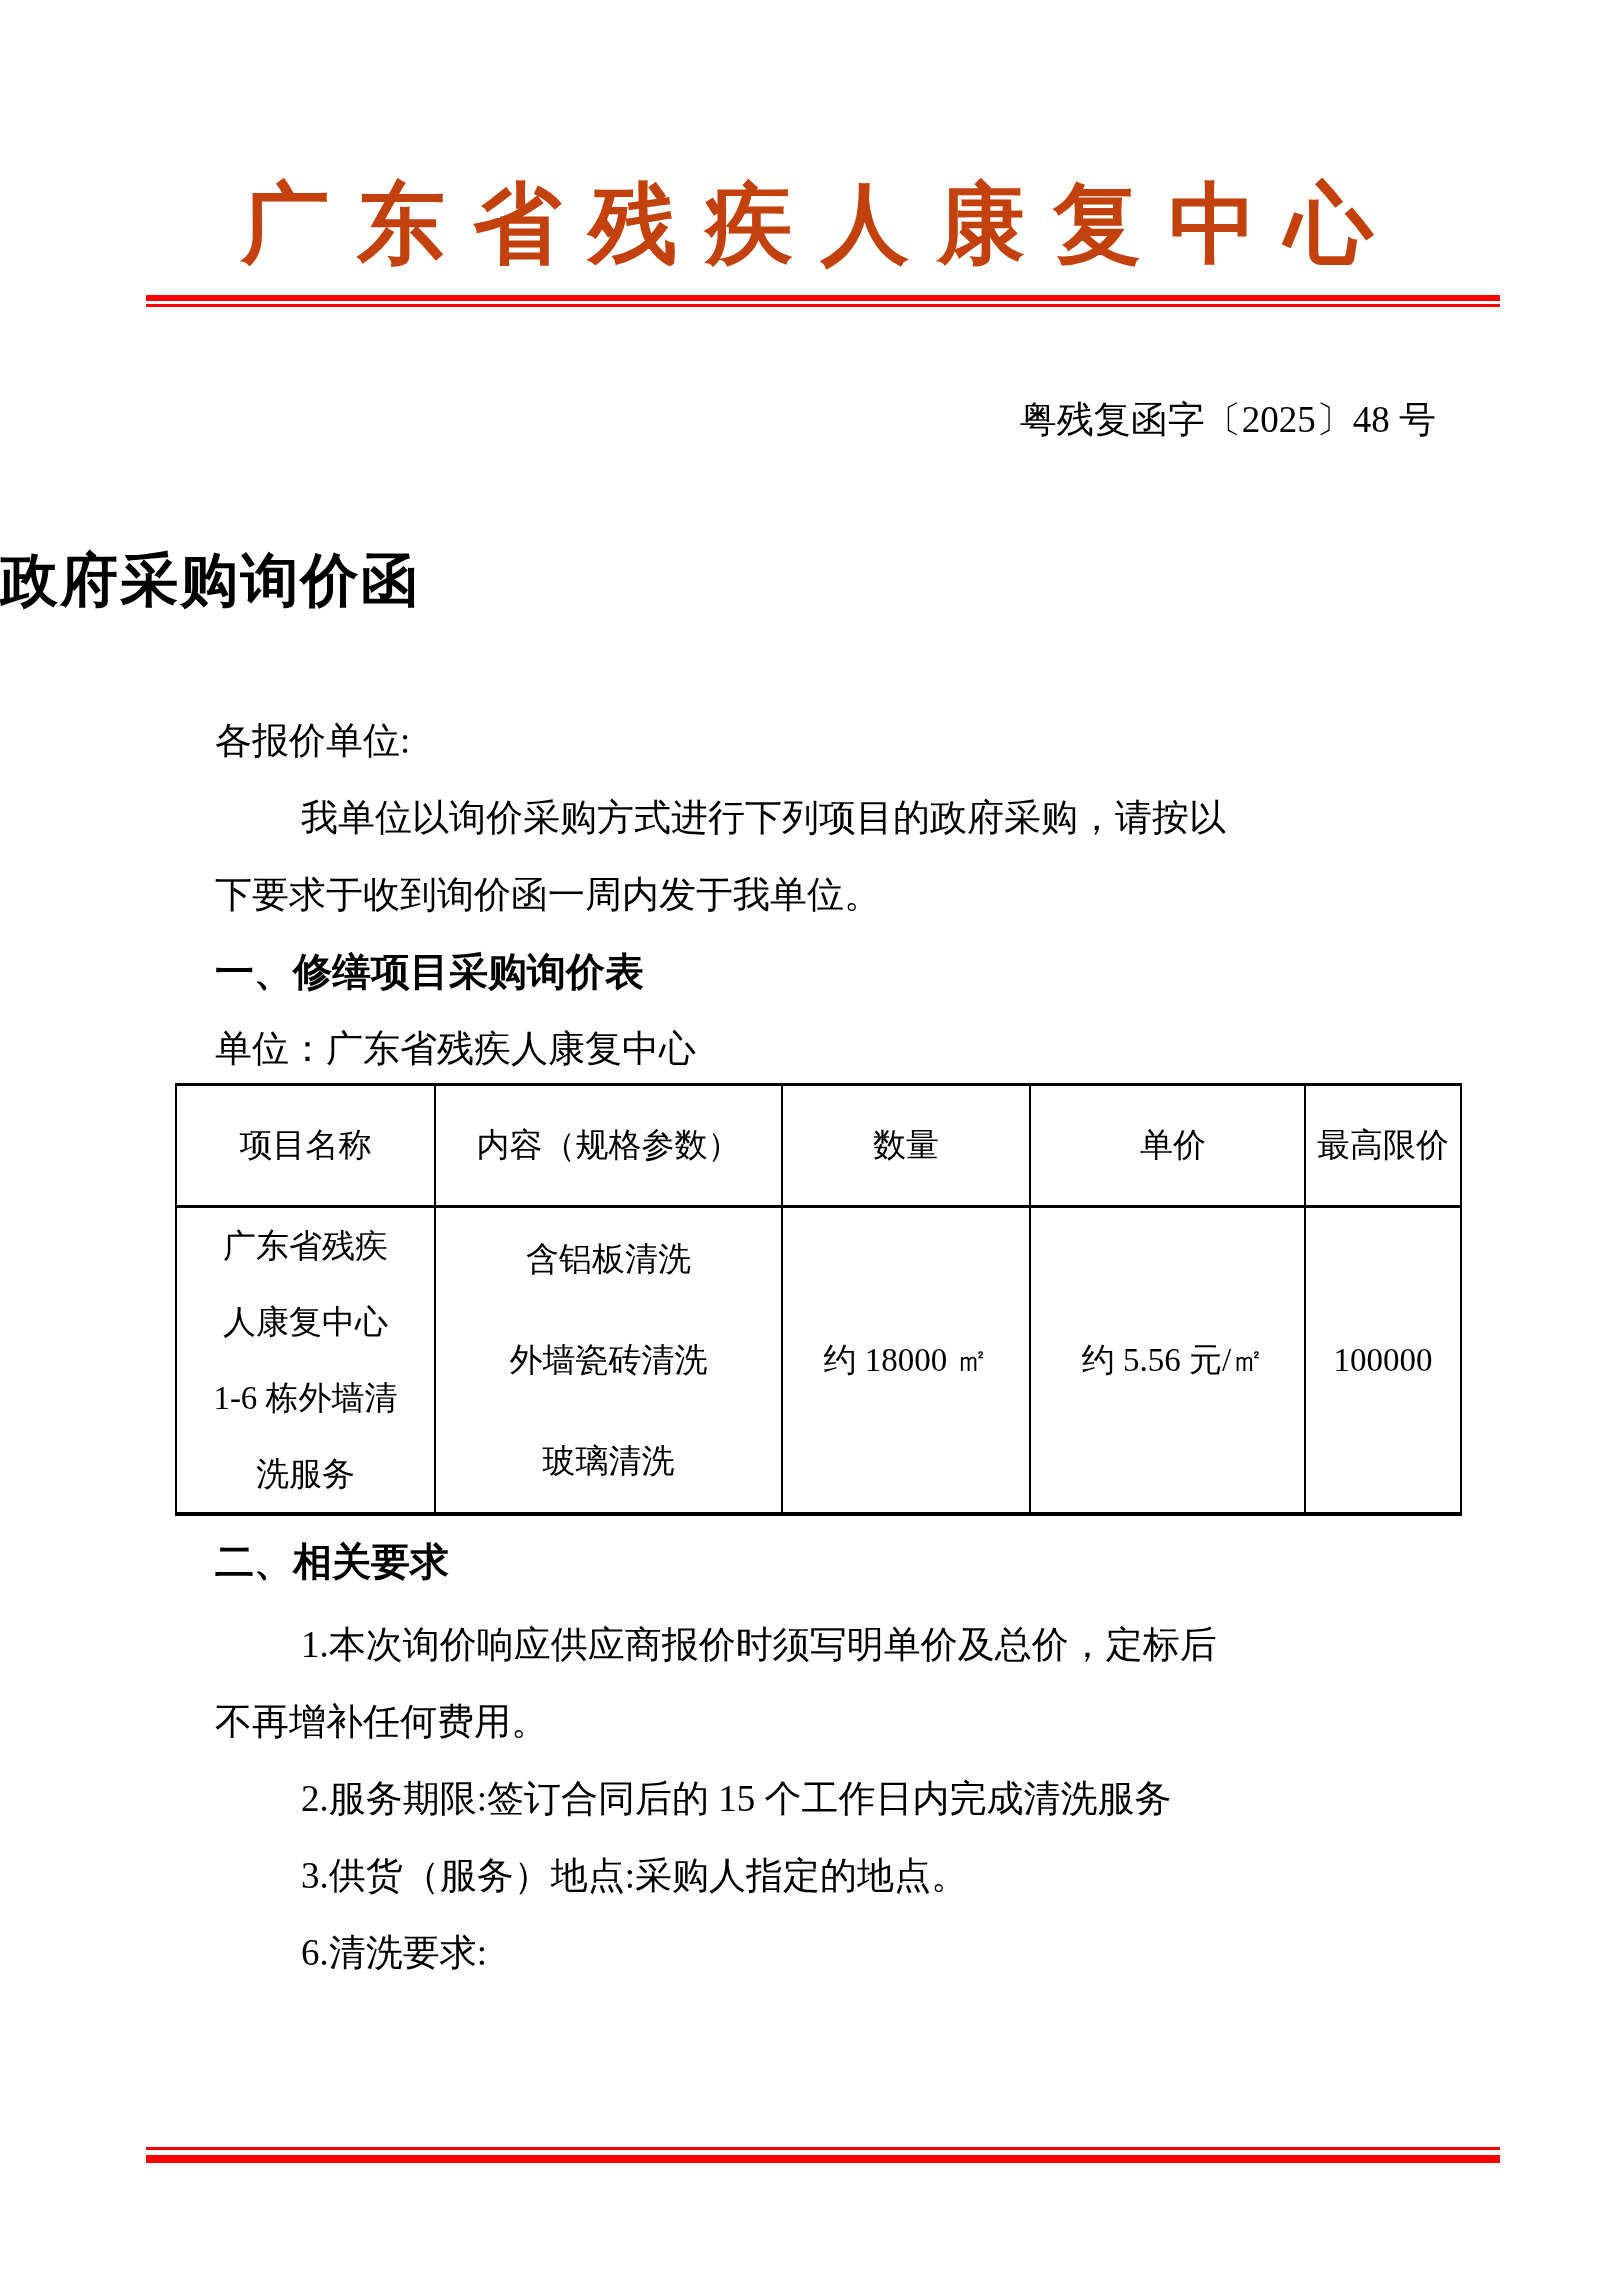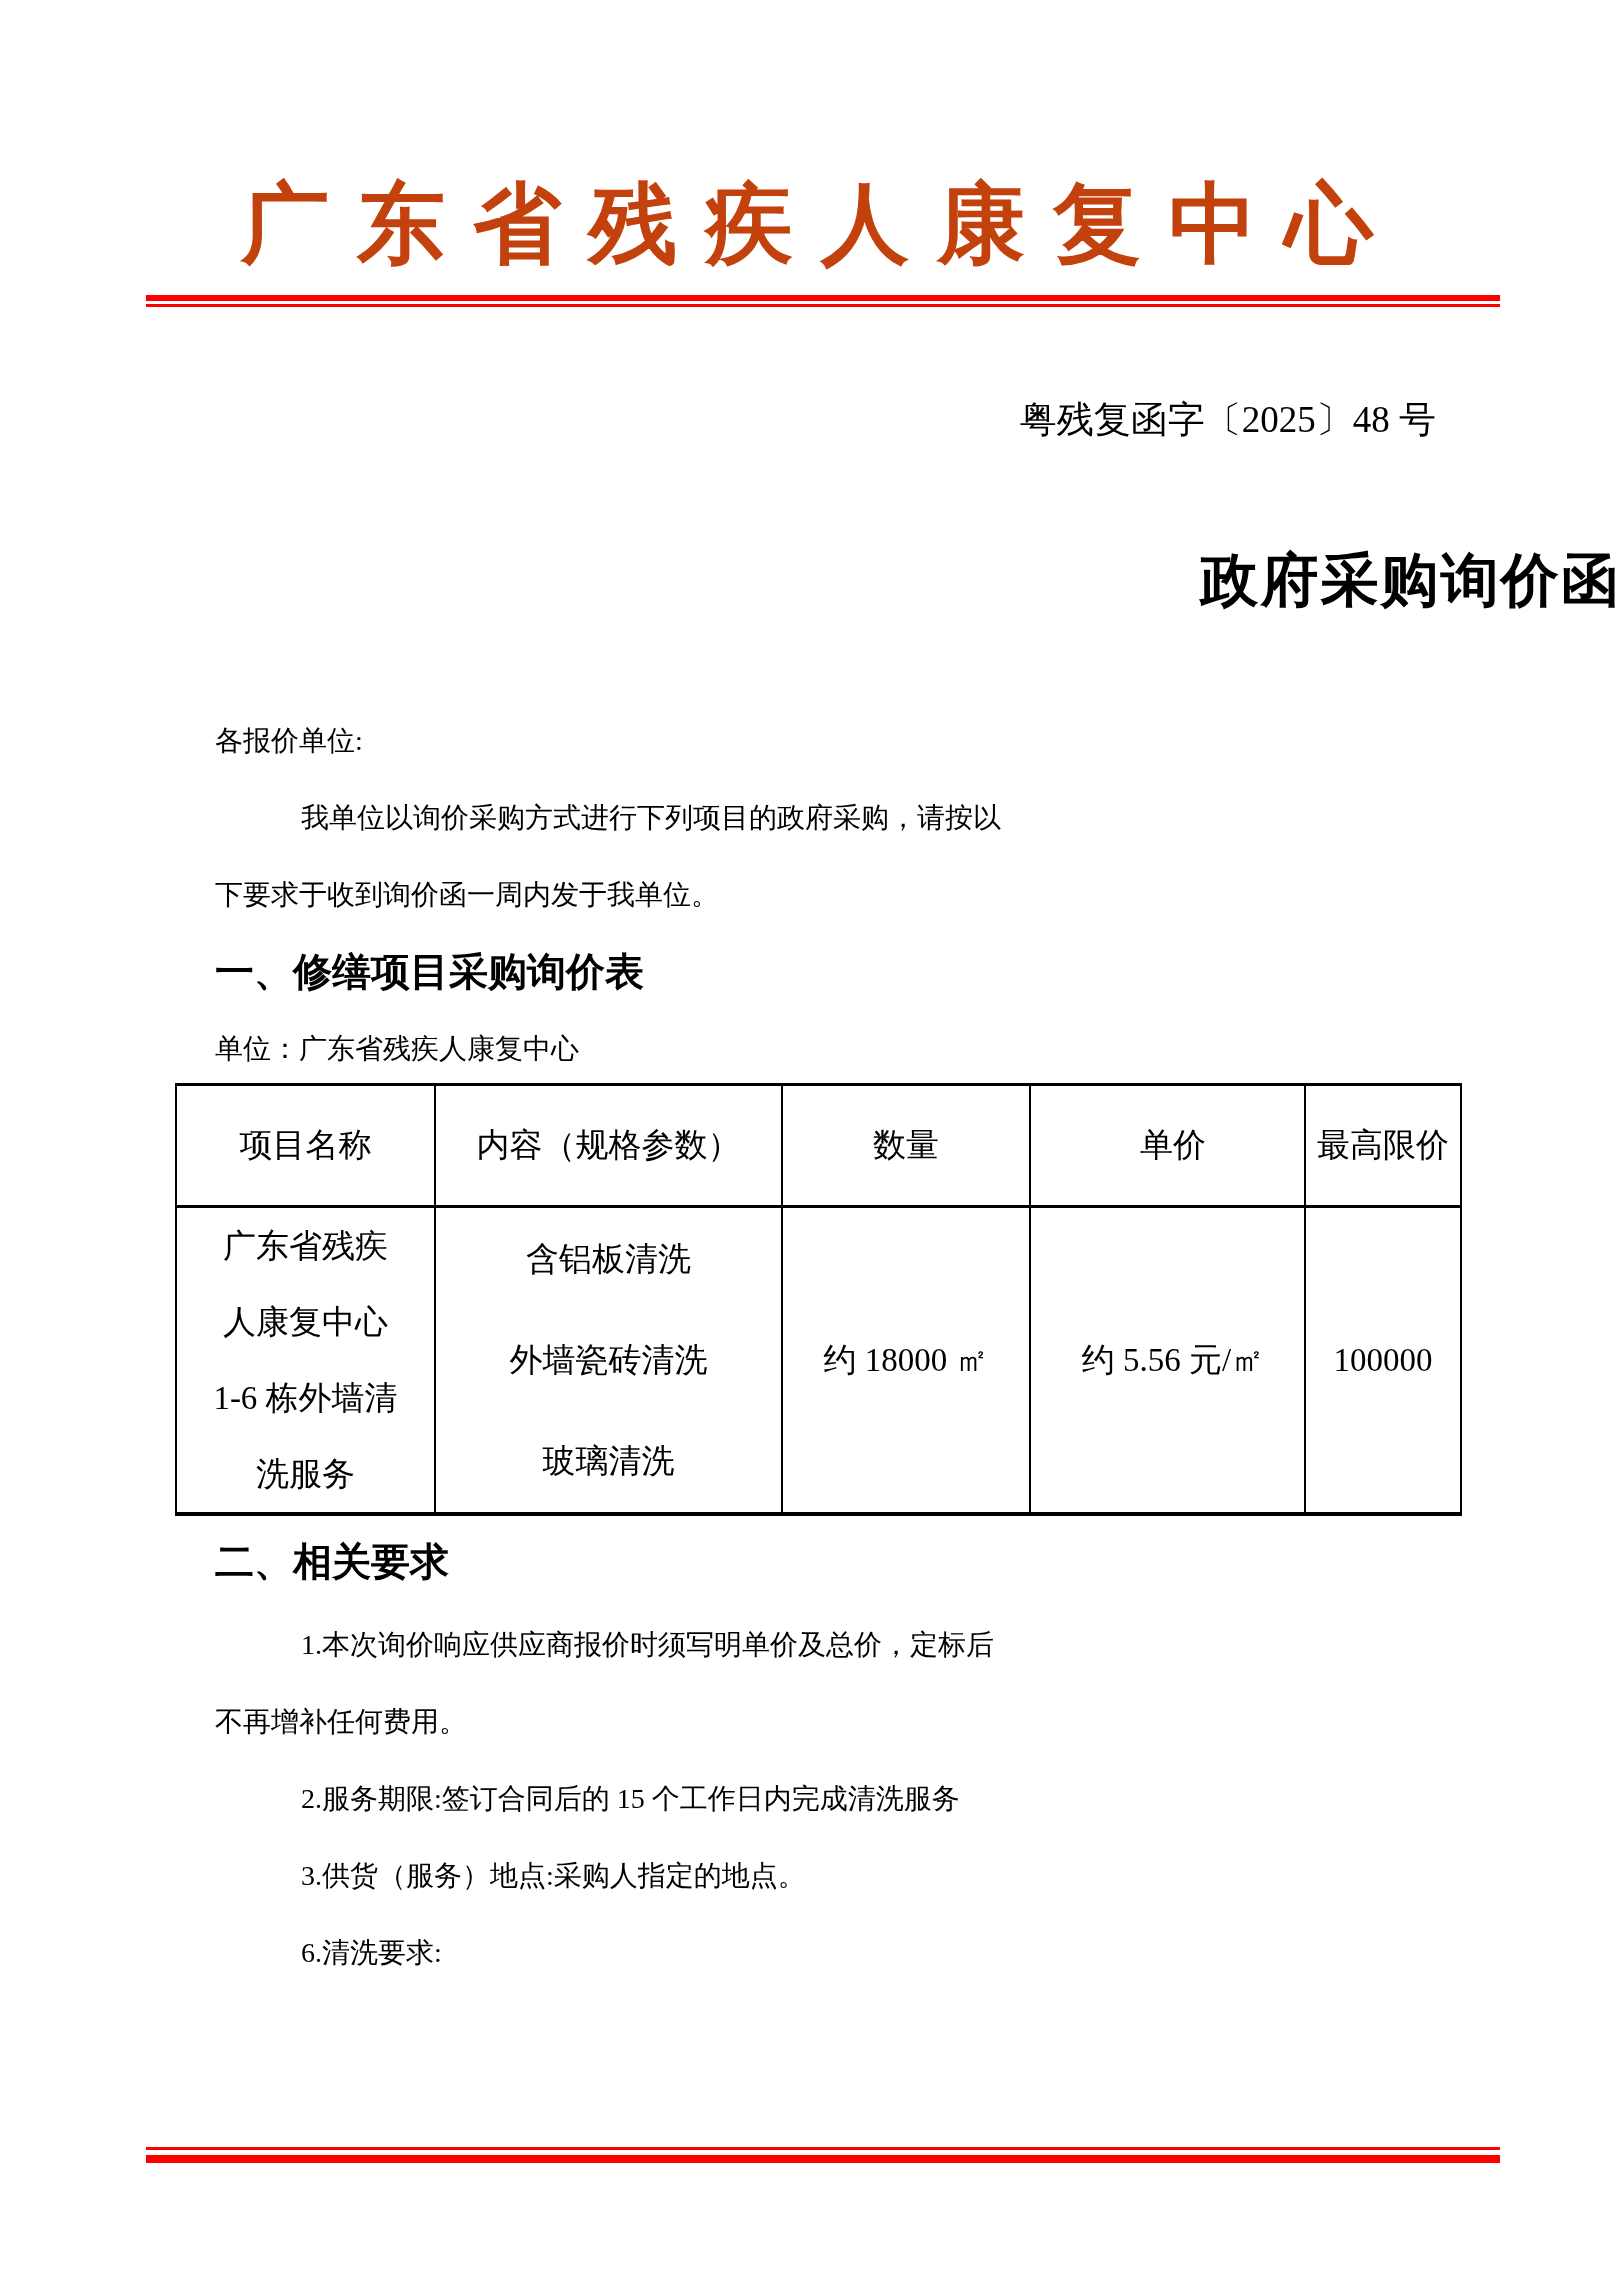--- a/index.html
+++ b/index.html
@@ -23,28 +23,28 @@
   .ft-thin{top:2147px;height:3.1px;}
   .ft-thick{top:2155px;height:7.7px;}
 
   .doc-number{
     position:absolute;top:399px;right:185px;
     font-size:37px;line-height:1.15;white-space:nowrap;
   }
 
   .doc-title{
     position:absolute;top:542px;left:0;width:100%;margin:0;
-    text-align:right;font-size:58px;font-weight:bold;letter-spacing:2.1px;
+    text-align:left;font-size:58px;font-weight:bold;letter-spacing:2.1px;
   }
 
   
   .body-block{position:absolute;left:215px;top:702px;width:1267px;}
   .req-block{position:absolute;left:215px;top:1606px;width:1267px;}
   .line{
-    margin:0;font-size:28px;line-height:77px;height:77px;
+    margin:0;font-size:37px;line-height:77px;height:77px;
     white-space:nowrap;
   }
   .indent{text-indent:86px;}
   .heading-sans{
     font-family:"Liberation Sans","DejaVu Sans",sans-serif;
     font-weight:bold;font-size:39px;
   }
   .section2-heading{
     position:absolute;left:215px;top:1541px;
     font-family:"Liberation Sans","DejaVu Sans",sans-serif;

